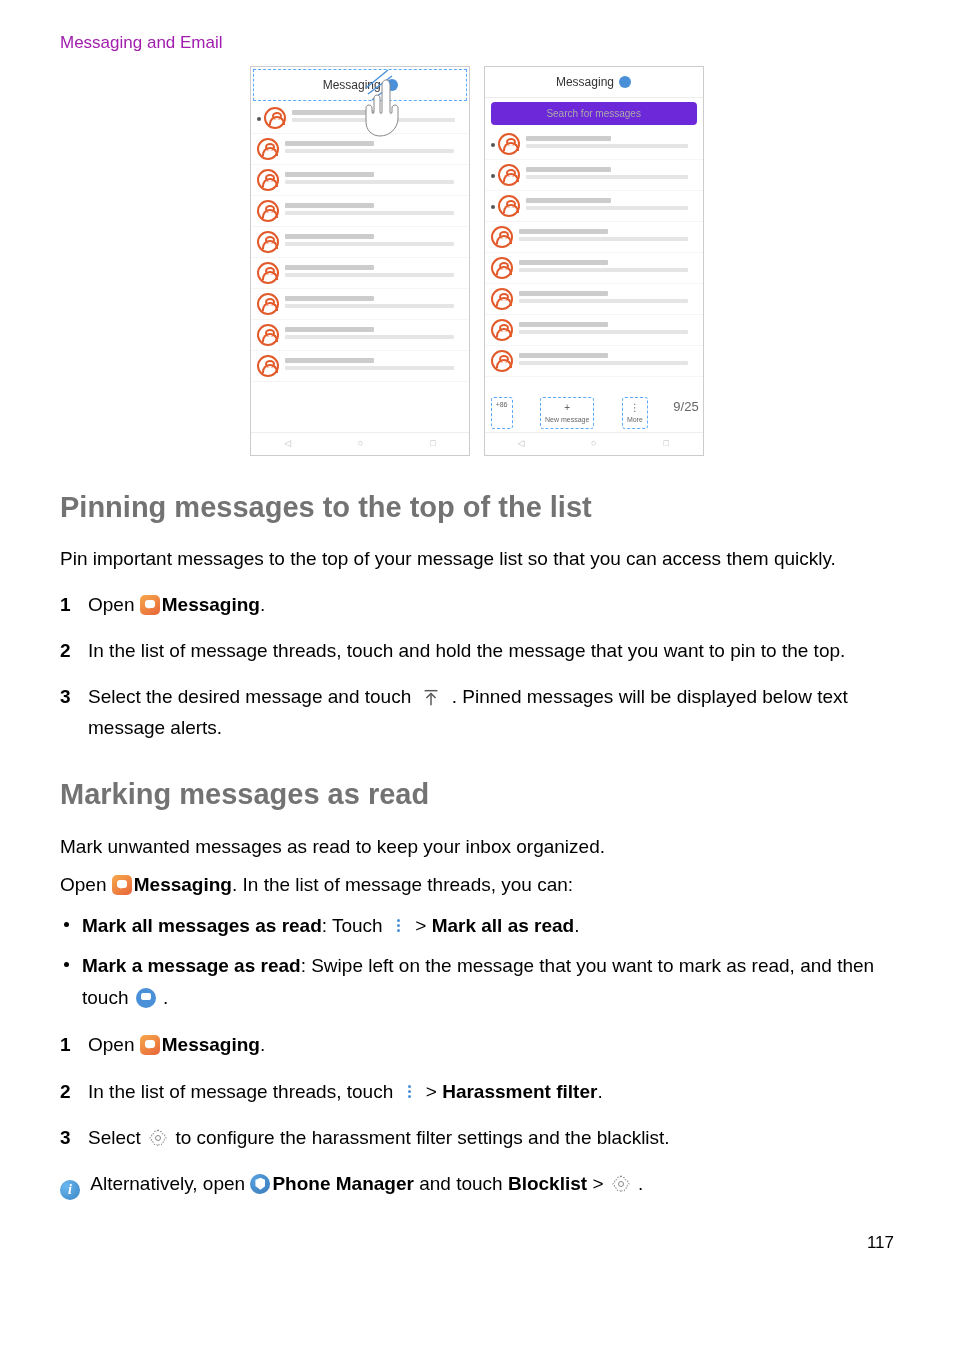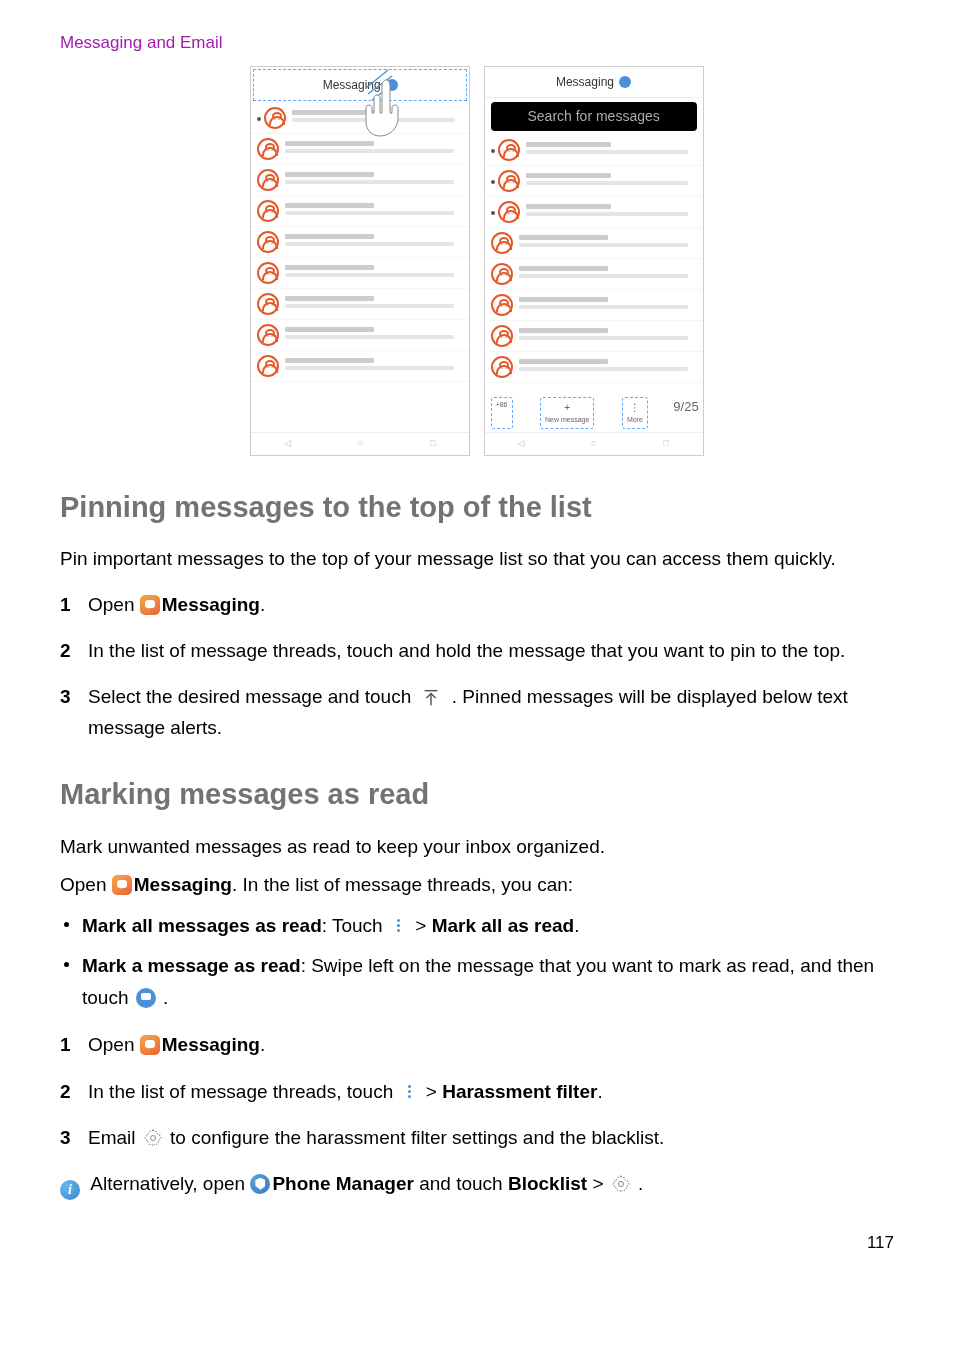--- a/index.html
+++ b/index.html
@@ -119,23 +119,23 @@
     height: 5px;
     background: #ddd;
     margin: 3px 0;
     border-radius: 1px;
   }
   .bar.short { width: 50%; background: #ccc; }
   .bar.long { width: 95%; background: #e5e5e5; height: 4px; }
   .searchbox {
     margin: 4px 6px;
     padding: 4px 8px;
-    background: #000000;
+    background: #6d28d9;
     border-radius: 4px;
-    font-size: 14px;
+    font-size: 10px;
     color: #aaa;
   }
   .bottombar {
     position: absolute;
     bottom: 0;
     left: 0; right: 0;
     display: flex;
     justify-content: space-around;
     padding: 4px 0;
     border-top: 1px solid #eee;
@@ -545,21 +545,21 @@
     <li>
       <span>Open </span>
       <span class="appicon grad-orange"><span class="bubble-inner"></span></span><b>Messaging</b><span>.</span>
     </li>
     <li>
       <span>In the list of message threads, touch </span>
       <span class="inline-icon dots"><span></span><span></span><span></span></span>
       <span> &gt; </span><b>Harassment filter</b><span>.</span>
     </li>
     <li>
-      <span>Email </span>
+      <span>Select </span>
       <span class="inline-icon gear-icon">
         <svg viewBox="0 0 24 24">
             <circle cx="12" cy="12" r="3"></circle>
             <path d="M12 2l1.5 2.6 3-0.4 0.8 2.9 2.9 0.8-0.4 3L22 12l-2.6 1.5 0.4 3-2.9 0.8-0.8 2.9-3-0.4L12 22l-1.5-2.6-3 0.4-0.8-2.9-2.9-0.8 0.4-3L2 12l2.6-1.5-0.4-3 2.9-0.8 0.8-2.9 3 0.4z" stroke-dasharray="2 2"></path>
           </svg>
       </span>
       <span> to configure the harassment filter settings and the blacklist.</span>
     </li>
   </ol>
   <p>

